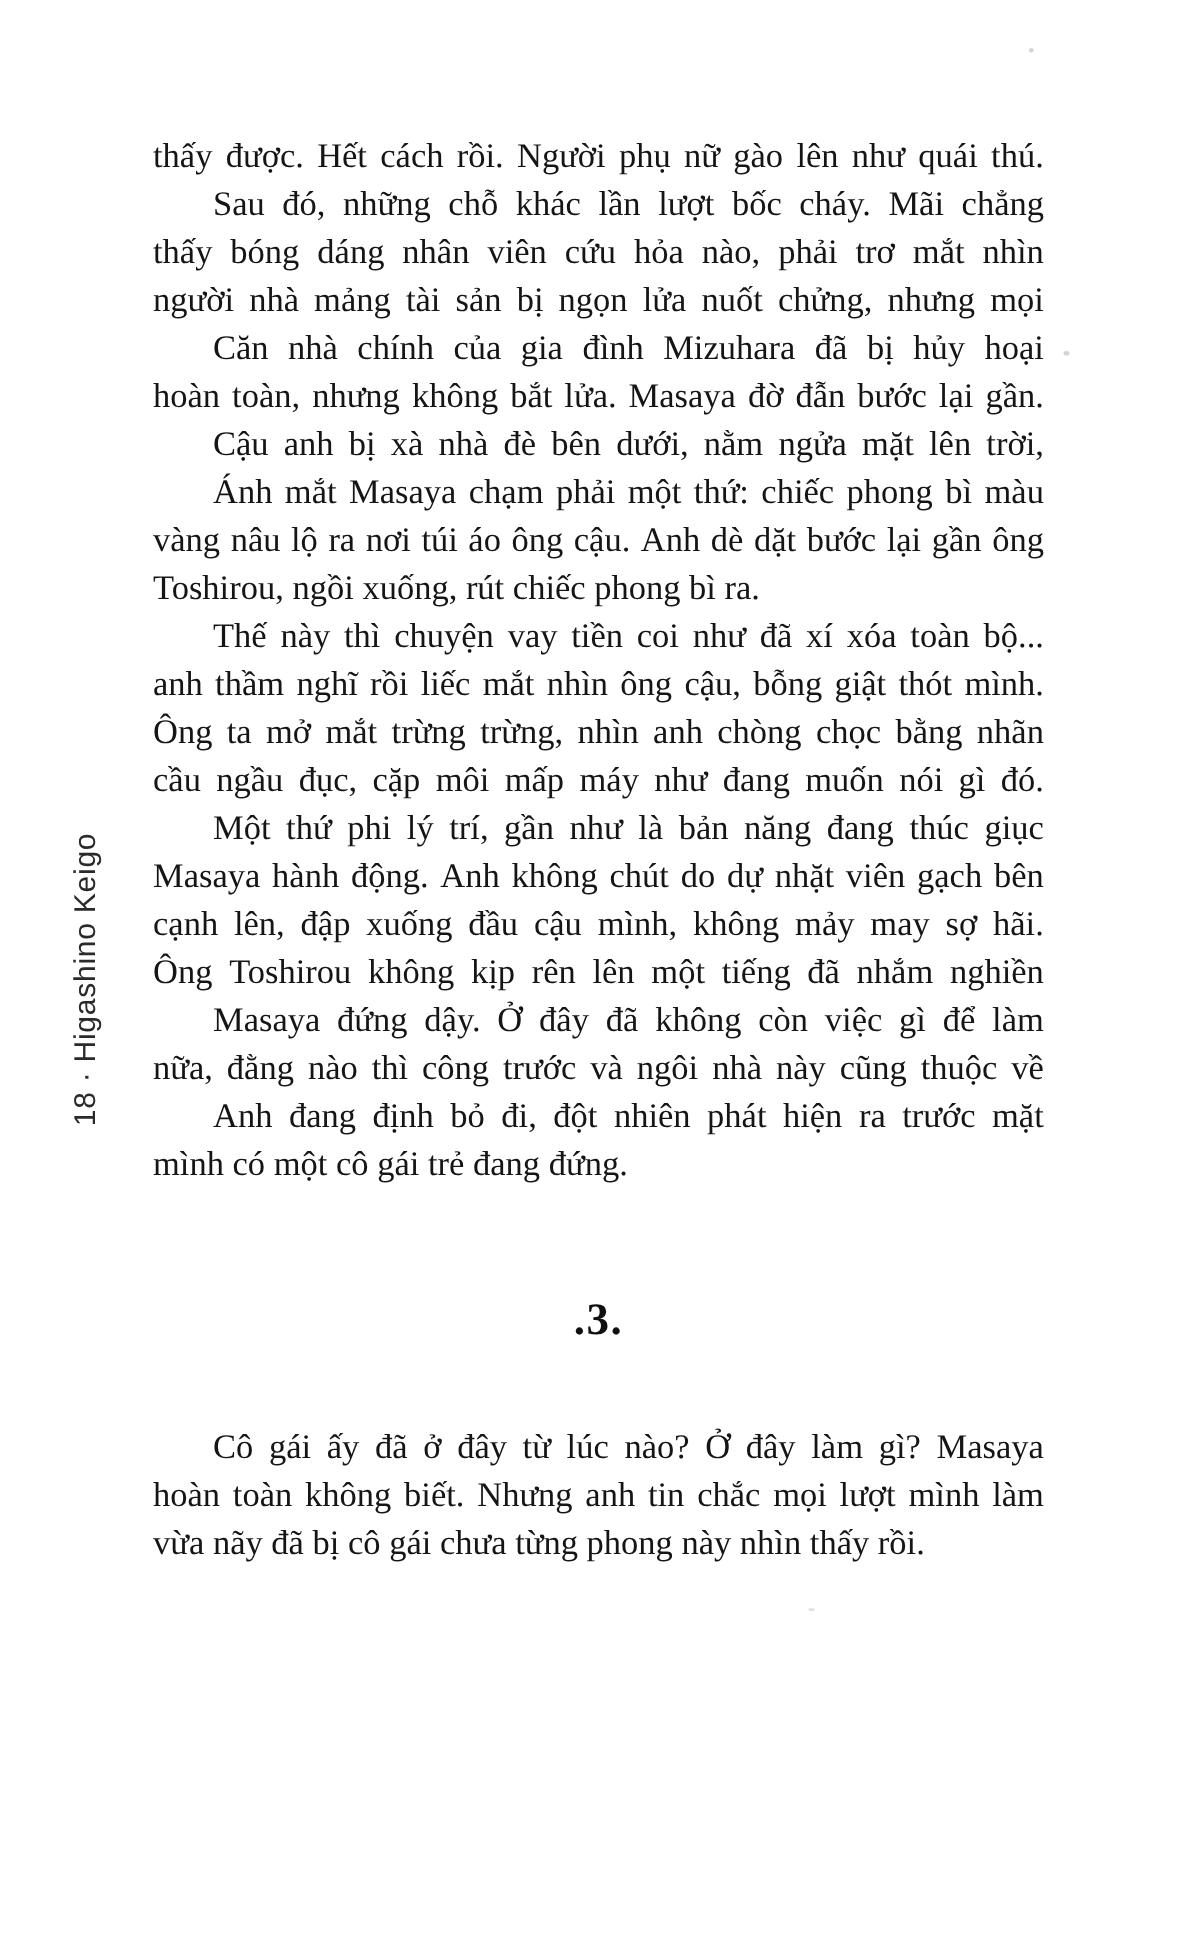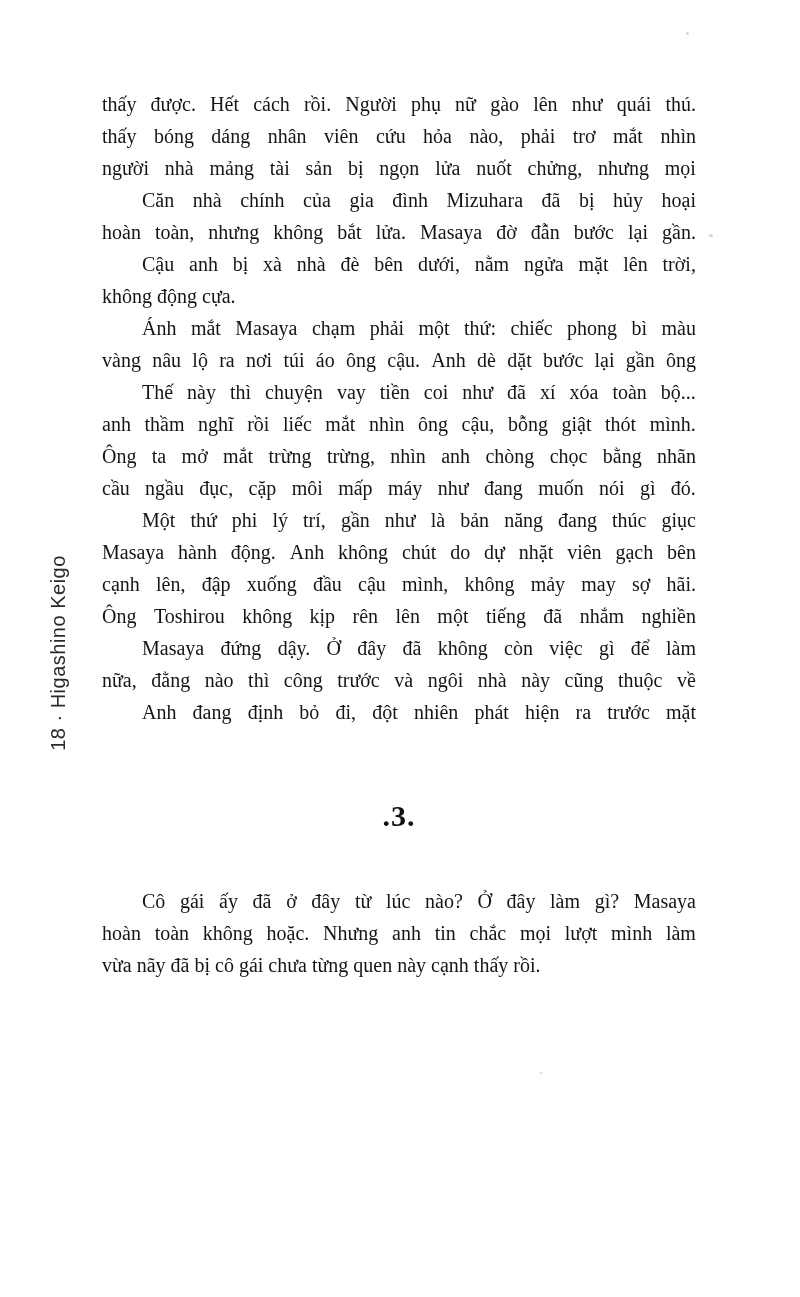--- a/index.html
+++ b/index.html
@@ -29,21 +29,21 @@
   }
   
   .text-column {
     position: absolute;
     left: 102px; top: 88px;
     width: 594px;
   }
   .line {
     height: 32px;
     line-height: 32px;
-    font-size: 20px;
+    font-size: 23px;
     white-space: nowrap;
     color: #151515;
   }
   .line.justify {
     display: flex;
     justify-content: space-between;
     align-items: baseline;
     min-width: 0;
   }
   .line.indent { padding-left: 40px; }
@@ -86,20 +86,33 @@
           <span>rồi.</span>
           <span>Người</span>
           <span>phụ</span>
           <span>nữ</span>
           <span>gào</span>
           <span>lên</span>
           <span>như</span>
           <span>quái</span>
           <span>thú.</span>
         </div>
+        <div class="line justify indent">
+          <span>Sau</span>
+          <span>đó,</span>
+          <span>những</span>
+          <span>chỗ</span>
+          <span>khác</span>
+          <span>lần</span>
+          <span>lượt</span>
+          <span>bốc</span>
+          <span>cháy.</span>
+          <span>Mãi</span>
+          <span>chẳng</span>
+        </div>
         <div class="line justify">
           <span>thấy</span>
           <span>bóng</span>
           <span>dáng</span>
           <span>nhân</span>
           <span>viên</span>
           <span>cứu</span>
           <span>hỏa</span>
           <span>nào,</span>
           <span>phải</span>
@@ -156,21 +169,20 @@
           <span>nhà</span>
           <span>đè</span>
           <span>bên</span>
           <span>dưới,</span>
           <span>nằm</span>
           <span>ngửa</span>
           <span>mặt</span>
           <span>lên</span>
           <span>trời,</span>
         </div>
-        <div class="line">không động cựa.</div>
         <div class="line justify indent">
           <span>Ánh</span>
           <span>mắt</span>
           <span>Masaya</span>
           <span>chạm</span>
           <span>phải</span>
           <span>một</span>
           <span>thứ:</span>
           <span>chiếc</span>
           <span>phong</span>
@@ -188,20 +200,21 @@
           <span>ông</span>
           <span>cậu.</span>
           <span>Anh</span>
           <span>dè</span>
           <span>dặt</span>
           <span>bước</span>
           <span>lại</span>
           <span>gần</span>
           <span>ông</span>
         </div>
+        <div class="line">Toshirou, ngồi xuống, rút chiếc phong bì ra.</div>
         <div class="line justify indent">
           <span>Thế</span>
           <span>này</span>
           <span>thì</span>
           <span>chuyện</span>
           <span>vay</span>
           <span>tiền</span>
           <span>coi</span>
           <span>như</span>
           <span>đã</span>
@@ -346,20 +359,21 @@
           <span>bỏ</span>
           <span>đi,</span>
           <span>đột</span>
           <span>nhiên</span>
           <span>phát</span>
           <span>hiện</span>
           <span>ra</span>
           <span>trước</span>
           <span>mặt</span>
         </div>
+        <div class="line">mình có một cô gái trẻ đang đứng.</div>
       </div>
     <div class="section-heading">.3.</div>
     <div>
         <div class="line justify indent">
           <span>Cô</span>
           <span>gái</span>
           <span>ấy</span>
           <span>đã</span>
           <span>ở</span>
           <span>đây</span>
@@ -369,31 +383,31 @@
           <span>Ở</span>
           <span>đây</span>
           <span>làm</span>
           <span>gì?</span>
           <span>Masaya</span>
         </div>
         <div class="line justify">
           <span>hoàn</span>
           <span>toàn</span>
           <span>không</span>
-          <span>hoặc.</span>
+          <span>biết.</span>
           <span>Nhưng</span>
           <span>anh</span>
           <span>tin</span>
           <span>chắc</span>
           <span>mọi</span>
           <span>lượt</span>
           <span>mình</span>
           <span>làm</span>
         </div>
-        <div class="line">vừa nãy đã bị cô gái chưa từng quen này cạnh thấy rồi.</div>
+        <div class="line">vừa nãy đã bị cô gái chưa từng phong này nhìn thấy rồi.</div>
       </div>
   </div>
 
   <div class="speck speck-1"></div>
   <div class="speck speck-2"></div>
   <div class="speck speck-3"></div>
 
 </div>
 
 </body></html>

